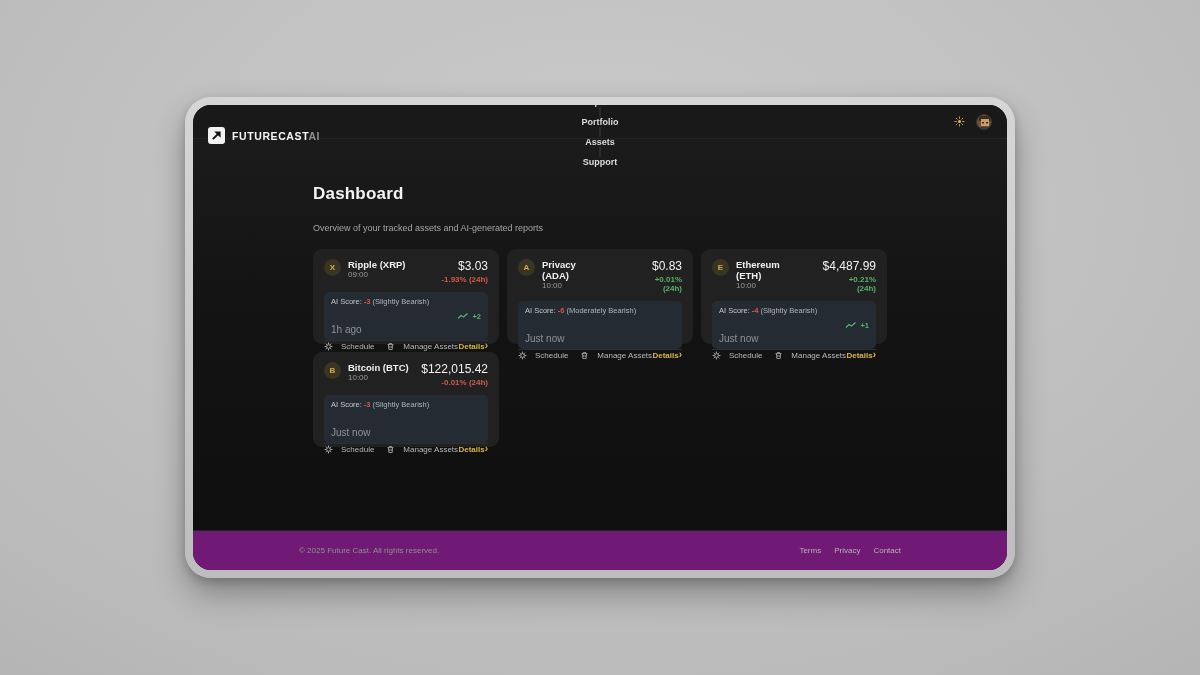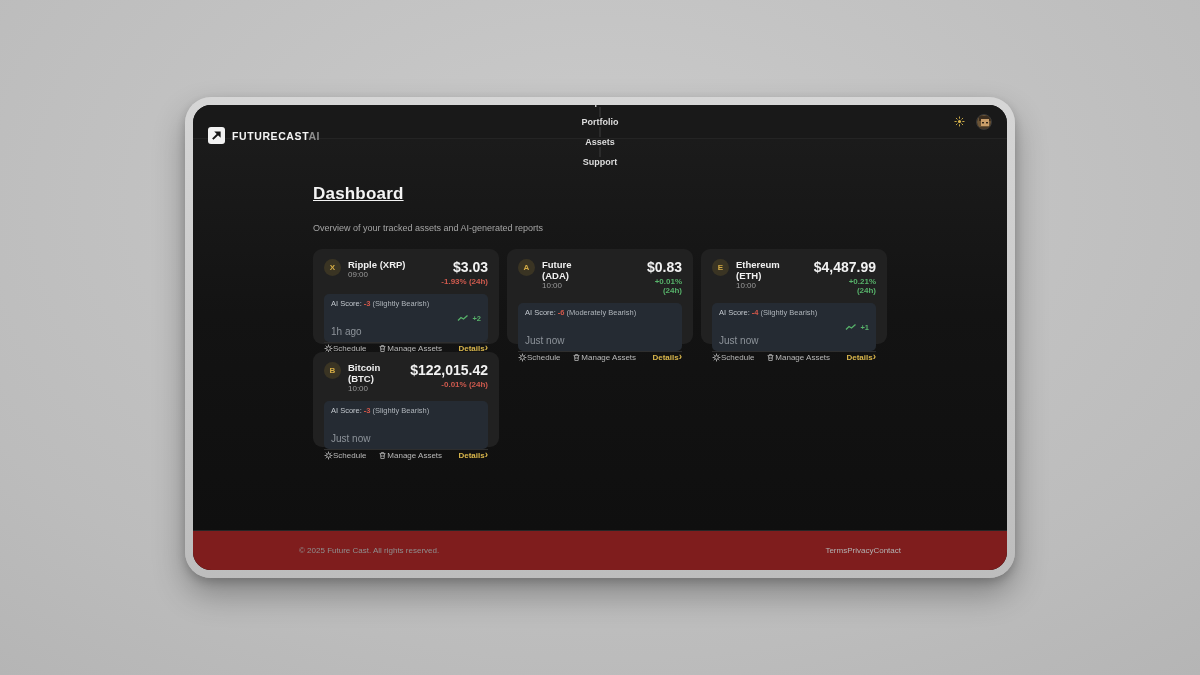--- a/index.html
+++ b/index.html
@@ -34,55 +34,55 @@
   .nav-item { font-size:9px; font-weight:600; color:#dcdcdc; padding:0 9px; cursor:pointer; }
   .nav-sep { width:1px; height:10px; background:#3d3d3d; }
   .top-right { margin-left:auto; display:flex; align-items:center; gap:11px; }
   .theme-btn { display:grid; place-items:center; cursor:pointer; }
   .avatar { width:16px; height:16px; border-radius:50%; overflow:hidden;
     border:1px solid #3a3a3a; cursor:pointer; }
   .avatar svg { display:block; }
   
   .content { flex:1; padding:45px 0 0 120px;
     background:linear-gradient(180deg,#1b1b1b 0%, #131313 45%, #0f0f0f 100%); }
-  .page-title { font-size:17px; font-weight:700; color:#f4f4f4; letter-spacing:.2px;text-decoration:underline; }
+  .page-title { font-size:17px; font-weight:700; color:#f4f4f4; letter-spacing:.2px; }
   .page-subtitle { font-size:9px; color:#a5a5a5; margin-top:19px; }
   .cards { margin-top:16px; display:grid; grid-template-columns:repeat(3,186px); gap:8px; }
   .card { background:#212121; border-radius:9px; padding:10px 11px 0; height:95px;
     display:flex; flex-direction:column; }
   .card-head { display:flex; gap:7px; align-items:flex-start; }
   .coin { flex:none; width:17px; height:17px; border-radius:50%; background:#3a3423;
     color:#d3ab45; font-size:8px; font-weight:700; display:grid; place-items:center; }
   .coin-name { font-size:9.5px; font-weight:600; color:#f0f0f0; }
   .coin-time { font-size:8px; color:#9a9a9a; margin-top:0; }
   .price-info { margin-left:auto; text-align:right; }
-  .price { font-size:14px; font-weight:700; color:#f2f2f2;text-align:right; }
+  .price { font-size:12px; font-weight:400; color:#f2f2f2;text-align:right; }
   .change { font-size:8px; margin-top:2px; font-weight:600; }
   .change.up { color:#57b26a;margin-left:34px; }
   .change.down { color:#cf5a4e; }
   .ai-box { margin-top:8px; background:#252b33; border-radius:5px; padding:5px 7px;
     display:flex; align-items:center; justify-content:space-between; }
   .ai-row1 { font-size:7.5px; color:#c2c7cd; }
   .score { color:#d2574a; font-weight:700; margin:0 2px; }
   .sentiment { color:#aeb4ba; }
   .ai-ago { font-size:10px; color:#8d939a; margin-top:18px; }
   .trend { display:flex; align-items:center; gap:3px; color:#57b26a;
     font-size:7.5px; font-weight:700; }
   .card-actions { margin-top:auto; border-top:1px solid #2e2e2e; height:26px;
     display:flex; align-items:center; font-size:8px; color:#b9b9b9; }
-  .action { display:flex; align-items:center; gap:0; cursor:pointer; }
+  .action { display:flex; align-items:center; gap:8px; cursor:pointer; }
   .action + .action { margin-left:12px; }
   .details { margin-left:auto; display:flex; align-items:center; 
     color:#d9b64c; font-weight:700; cursor:pointer; }
   .chev { font-size:10px; line-height:1; }
   
-  .footer { flex:none; height:40px; background:#7f1d1d; border-top:1px solid #262626;
+  .footer { flex:none; height:40px; background:#701a75; border-top:1px solid #262626;
     display:flex; align-items:center; padding:0 106px; }
   .copyright { font-size:8px; color:#8f8f8f; }
-  .flinks { margin-left:auto; display:flex; }
+  .flinks { margin-left:auto; display:flex; gap:13px; }
   .flink { font-size:8px; color:#b3b3b3; cursor:pointer; }
 </style>
 </head>
 <body>
 
 <div class="device">
   <div class="screen">
 
     <div class="topbar">
       <div class="brand">
@@ -180,21 +180,21 @@
               <span>Details</span>
               <span class="chev">›</span>
             </div>
           </div>
         </div>
 
         <div class="card">
           <div class="card-head">
             <div class="coin">A</div>
             <div>
-              <div class="coin-name">Future (ADA)</div>
+              <div class="coin-name">Privacy (ADA)</div>
               <div class="coin-time">10:00</div>
             </div>
             <div class="price-info">
               <div class="price">$0.83</div>
               <div class="change up">+0.01% (24h)</div>
             </div>
           </div>
           <div class="ai-box">
             <div>
               <div class="ai-row1"><span>AI Score:</span><span class="score">-6</span><span class="sentiment">(Moderately Bearish)</span></div>

